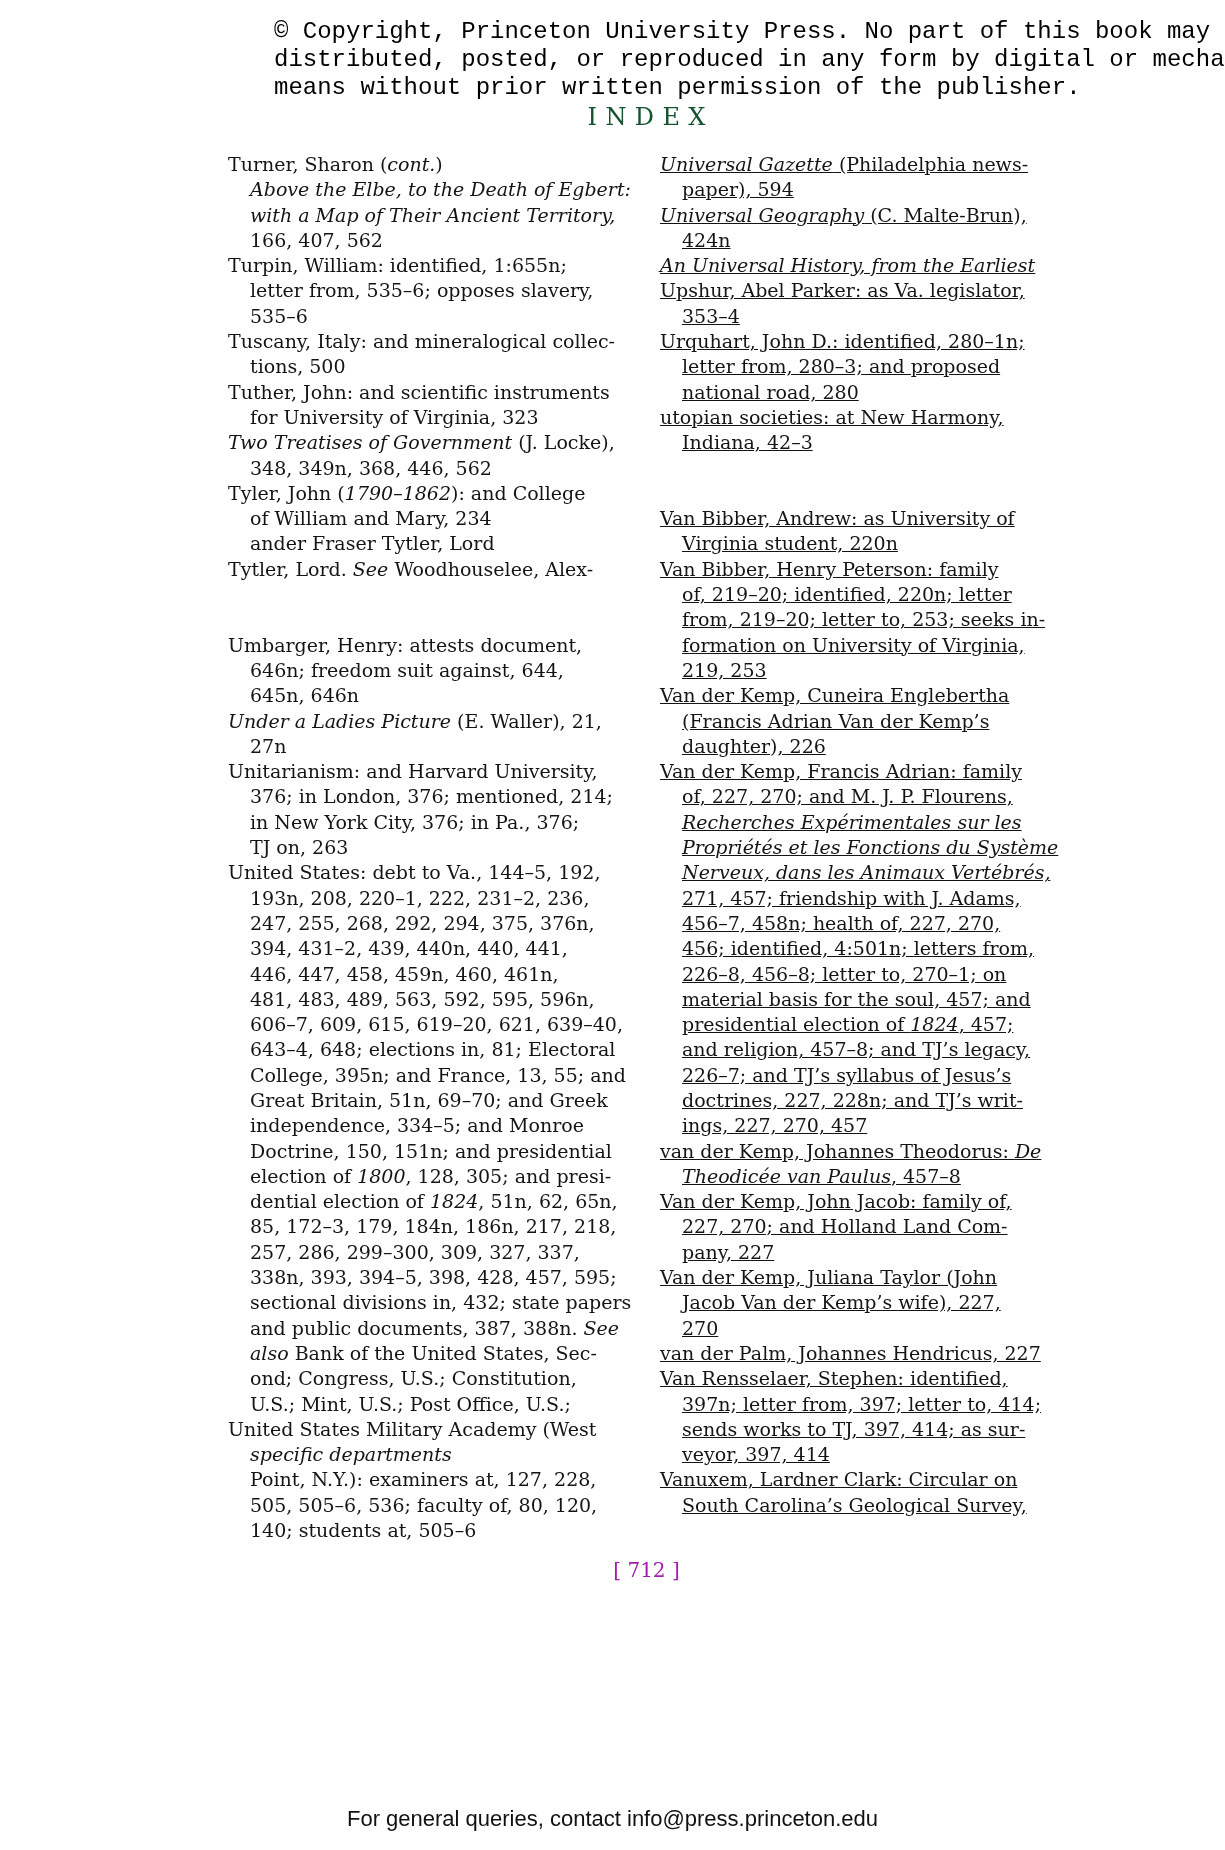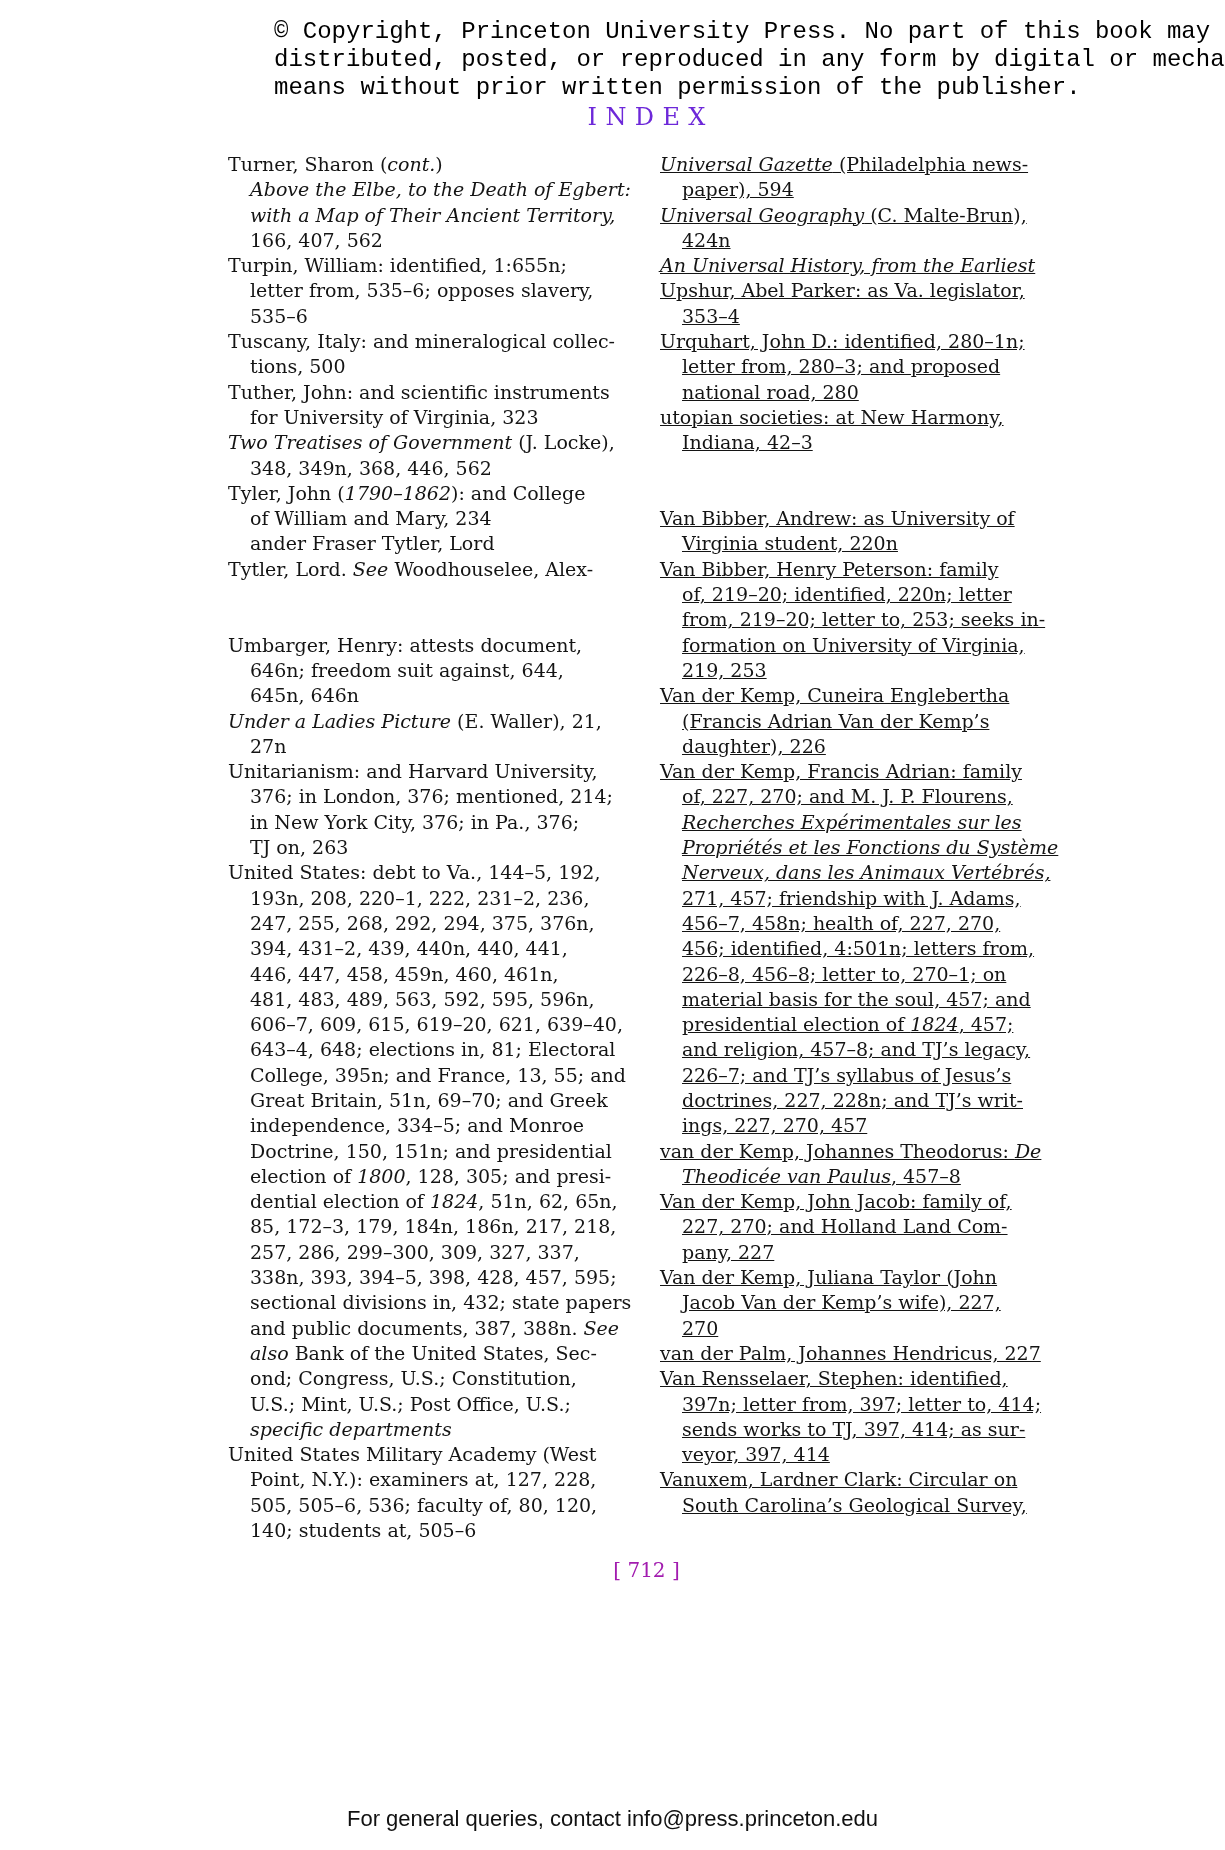--- a/index.html
+++ b/index.html
@@ -14,21 +14,21 @@
   .copyright {
     position: absolute; left: 274px; top: 18px;
     font-family: Liberation Mono, monospace;
     font-size: 24px; line-height: 28px;
     color: #000000;
   }
   .index-title {
     position: absolute; left: 228px; top: 103px; width: 837px;
     text-align: center;
     font-size: 24px; letter-spacing: 0.35em; text-indent: 0.35em;
-    color: #6d28d9;
+    color: #14532d;
   }
   .col {
     position: absolute; top: 152px; width: 415px;
     font-size: 19px; line-height: 25.3px;
     color: #141414;
   }
   .col-left  { left: 228px; }
   .col-right { left: 660px; text-decoration: underline; }
   .line { white-space: nowrap; }
   .line.ind { padding-left: 22px; }
@@ -99,22 +99,22 @@
     <div class="line ind"><span>election of </span><i>1800</i><span>, 128, 305; and presi-</span></div>
     <div class="line ind"><span>dential election of </span><i>1824</i><span>, 51n, 62, 65n,</span></div>
     <div class="line ind"><span>85, 172–3, 179, 184n, 186n, 217, 218,</span></div>
     <div class="line ind"><span>257, 286, 299–300, 309, 327, 337,</span></div>
     <div class="line ind"><span>338n, 393, 394–5, 398, 428, 457, 595;</span></div>
     <div class="line ind"><span>sectional divisions in, 432; state papers</span></div>
     <div class="line ind"><span>and public documents, 387, 388n. </span><i>See</i></div>
     <div class="line ind"><i>also</i><span> Bank of the United States, Sec-</span></div>
     <div class="line ind"><span>ond; Congress, U.S.; Constitution,</span></div>
     <div class="line ind"><span>U.S.; Mint, U.S.; Post Office, U.S.;</span></div>
+    <div class="line"><span>United States Military Academy (West</span></div>
     <div class="line ind"><i>specific departments</i></div>
-    <div class="line"><span>United States Military Academy (West</span></div>
     <div class="line ind"><span>Point, N.Y.): examiners at, 127, 228,</span></div>
     <div class="line ind"><span>505, 505–6, 536; faculty of, 80, 120,</span></div>
     <div class="line ind"><span>140; students at, 505–6</span></div>
   </div>
 
 <div class="col col-right">
     <div class="line"><i>Universal Gazette</i><span> (Philadelphia news-</span></div>
     <div class="line ind"><span>paper), 594</span></div>
     <div class="line"><i>Universal Geography</i><span> (C. Malte-Brun),</span></div>
     <div class="line ind"><span>424n</span></div>

